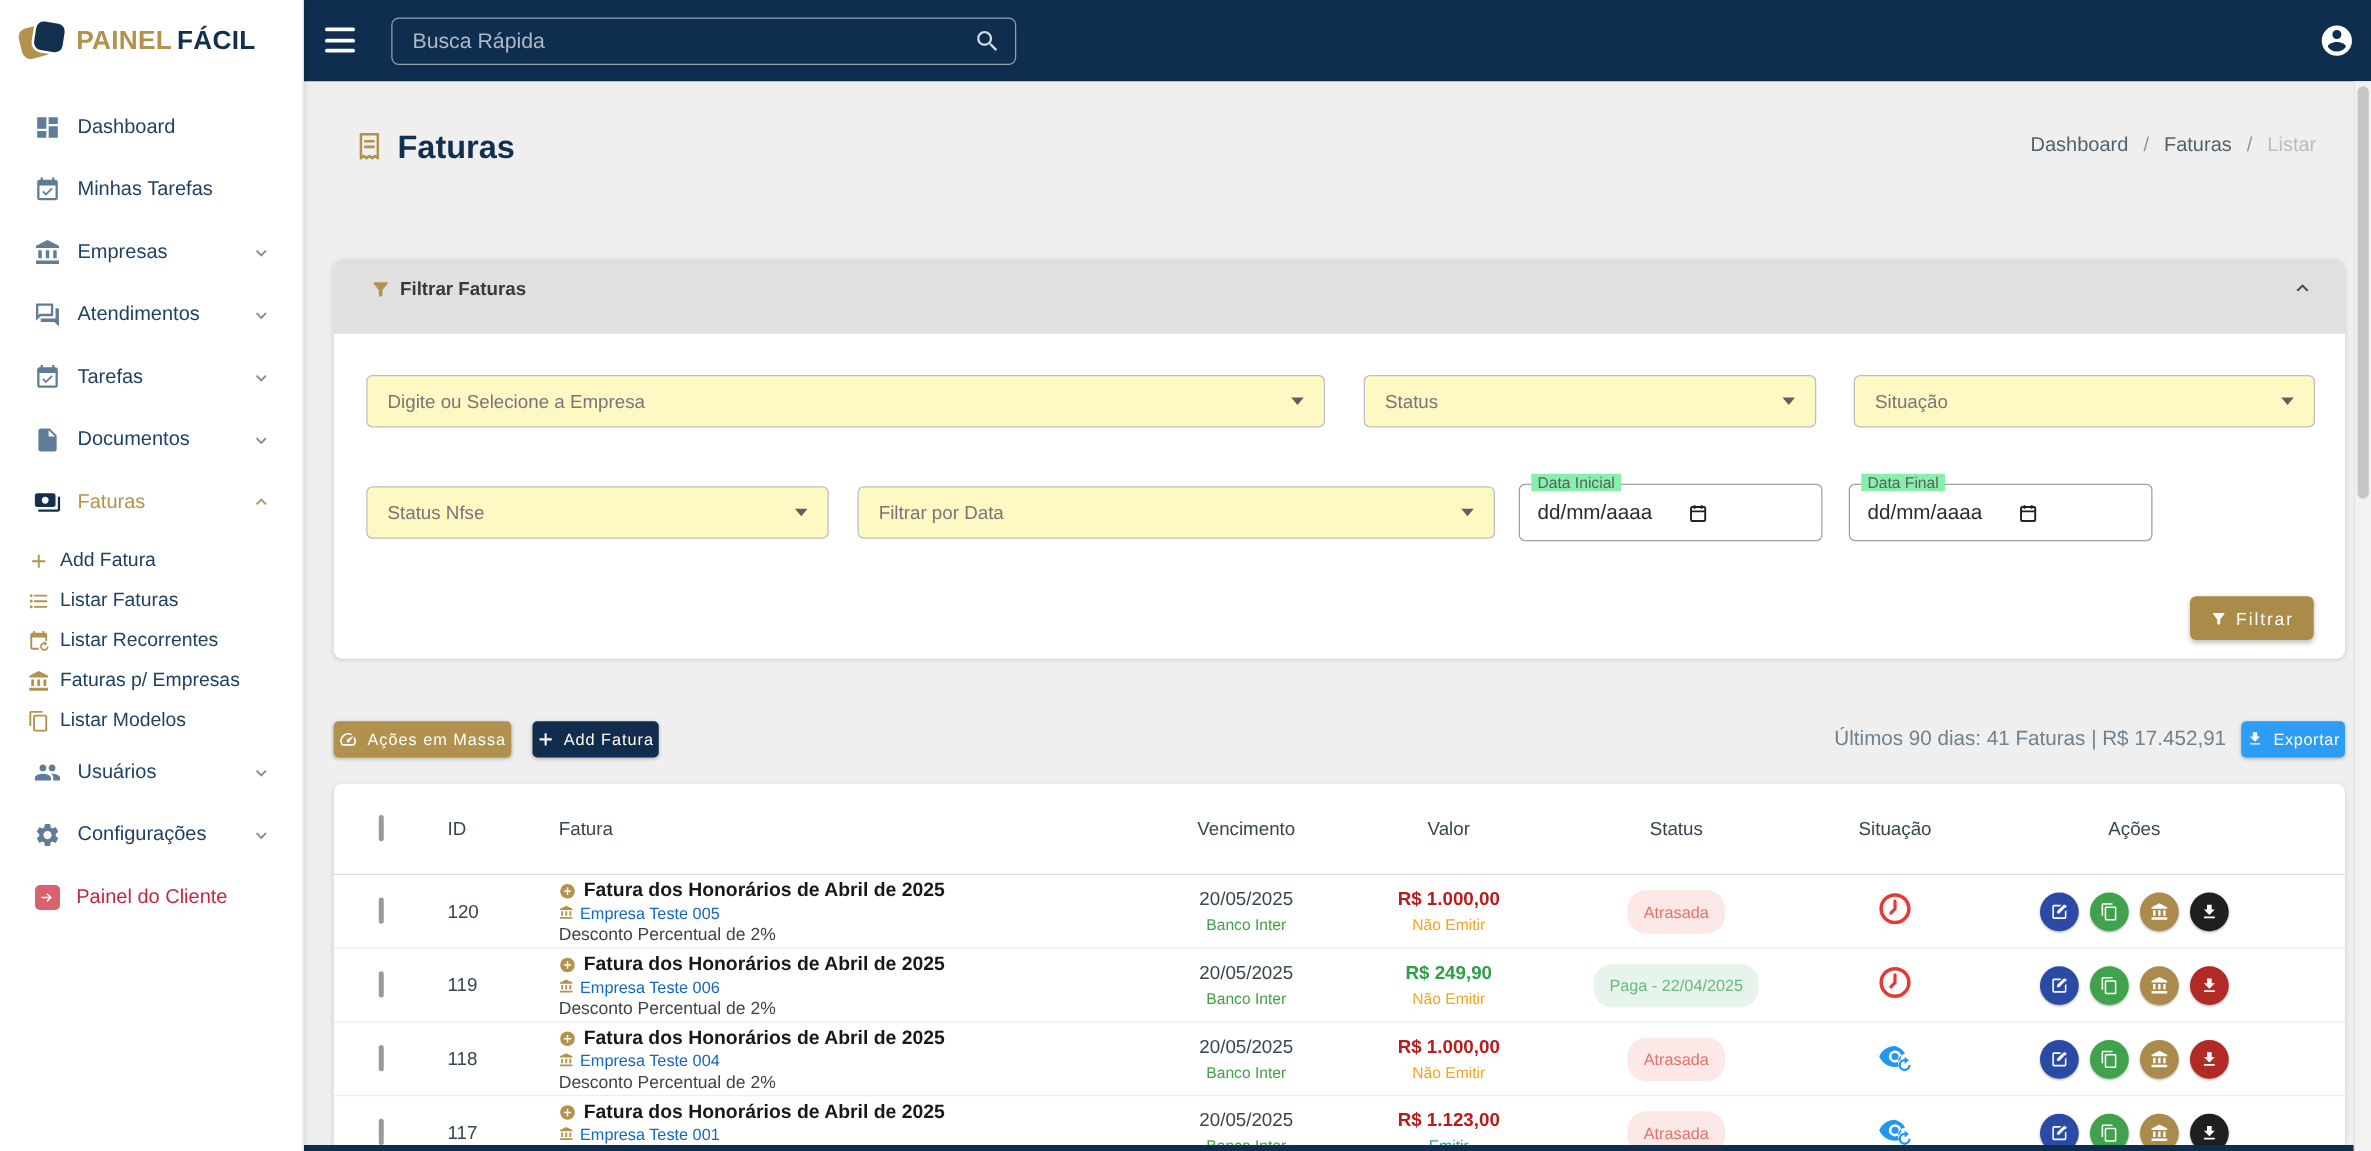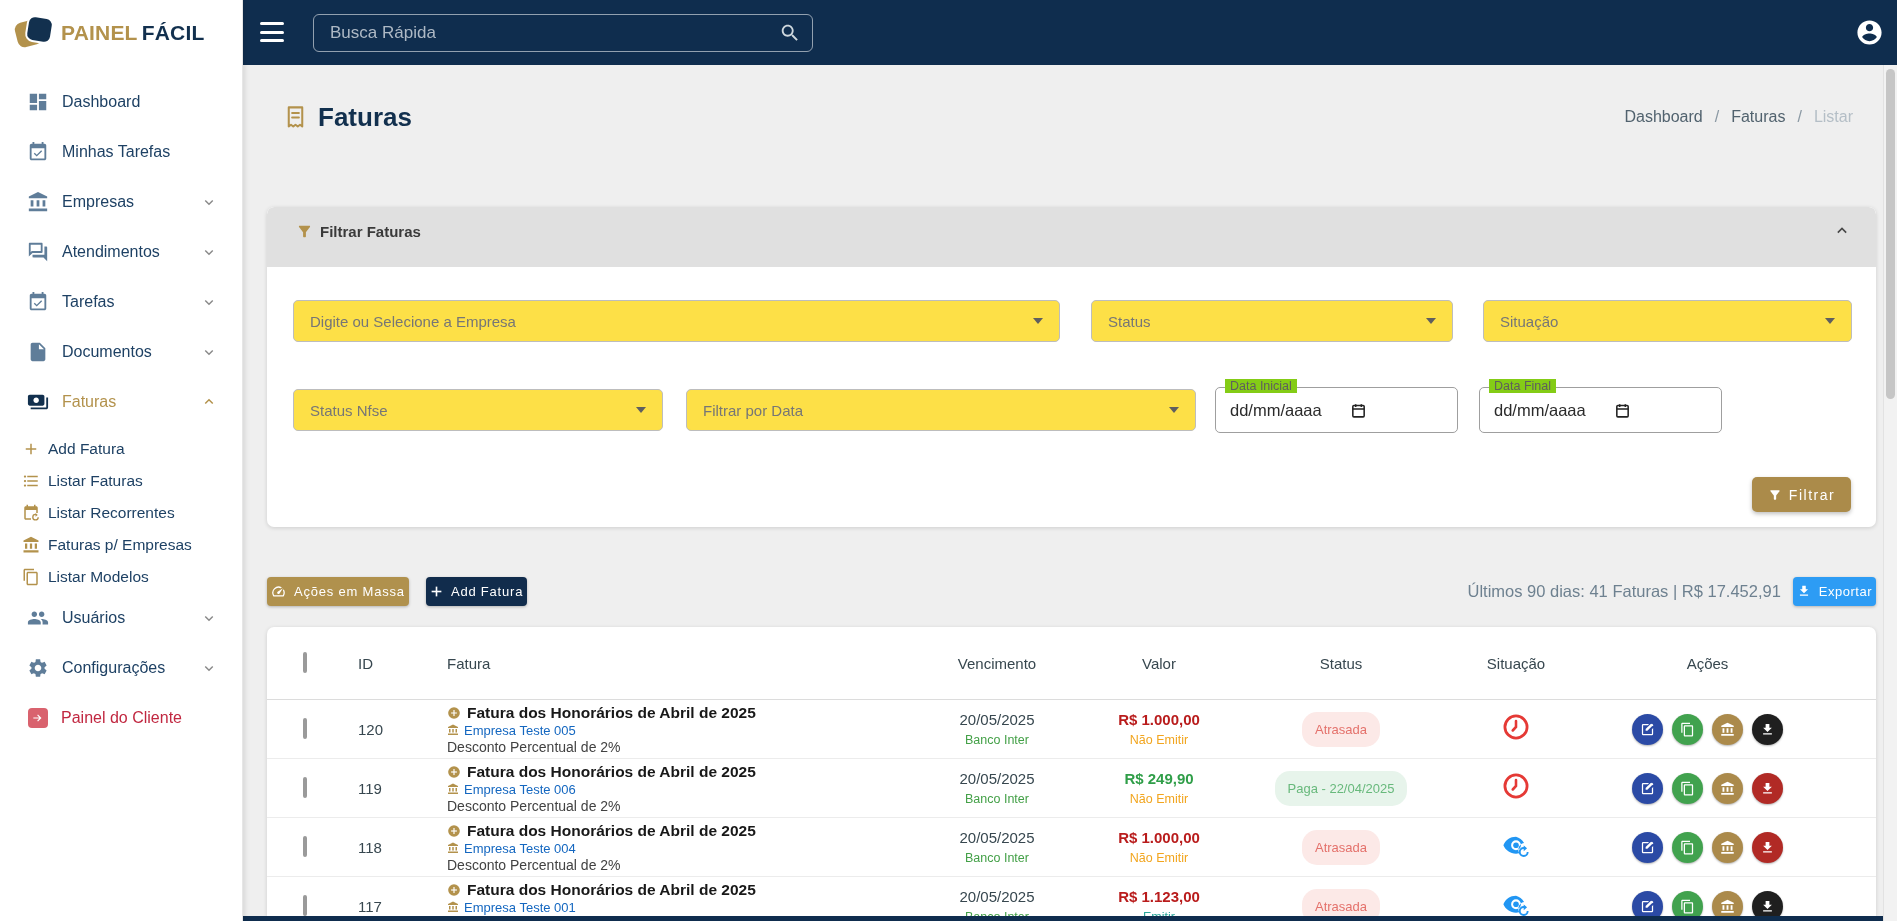--- a/index.html
+++ b/index.html
@@ -91,39 +91,39 @@
   }
   .filter-title { font-size:15px; font-weight:600; color:#3a3a3a; margin-left:7px; }
   .funnel-gold { width:17px; height:17px; color:#b3924c; }
   .collapse-chev { margin-left:auto; width:20px; height:20px; color:#4a4a4a; }
 
   .f-row { display:flex; padding-left:26px; }
   .f-row1 { margin-top:33px; }
   .f-row2 { margin-top:45px; align-items:center; }
 
   .select {
-    height:42px; border:1px solid #bdbdbd; border-radius:5px; background:#fde047;
+    height:42px; border:1px solid #bdbdbd; border-radius:5px; background:#fef9c3;
     display:flex; align-items:center; padding:0 16px; cursor:pointer;
   }
   .select .ph { font-size:15px; color:#767676; }
   .select .arrow { margin-left:auto; width:0; height:0; border-left:5px solid transparent; border-right:5px solid transparent; border-top:6px solid #5f5f5f; }
   .sel-empresa { width:767px; margin-right:31px; }
   .sel-status  { width:362px; margin-right:30px; }
   .sel-situacao{ width:369px; }
   .sel-nfse    { width:370px; margin-right:23px; }
   .sel-data    { width:510px; margin-right:19px; }
 
   .date-field {
     position:relative; width:243px; height:46px;
     border:1px solid #9f9f9f; border-radius:5px; background:#fff;
     display:flex; align-items:center; padding:0 14px; cursor:pointer;
   }
   .date-field.inicial { margin-right:21px; }
   .date-label {
-    position:absolute; top:-9px; left:9px; background:#84cc16; padding:0 5px;
+    position:absolute; top:-9px; left:9px; background:#86efac; padding:0 5px;
     font-size:12.5px; color:#5e5e5e;
   }
   .date-value { font-size:16.5px; color:#2b2b2b; }
   .cal-ico { width:17px; height:17px; color:#222; margin-left:28px; }
 
   .filtrar-btn {
     position:absolute; right:25px; top:270px; width:99px; height:35px;
     background:#ab8b4a; color:#fff; border:none; border-radius:5px;
     font-size:14px; letter-spacing:1.5px; display:flex; align-items:center; justify-content:center;
     cursor:pointer; box-shadow:0 2px 4px rgba(0,0,0,0.25); font-family:"Liberation Sans", sans-serif;

